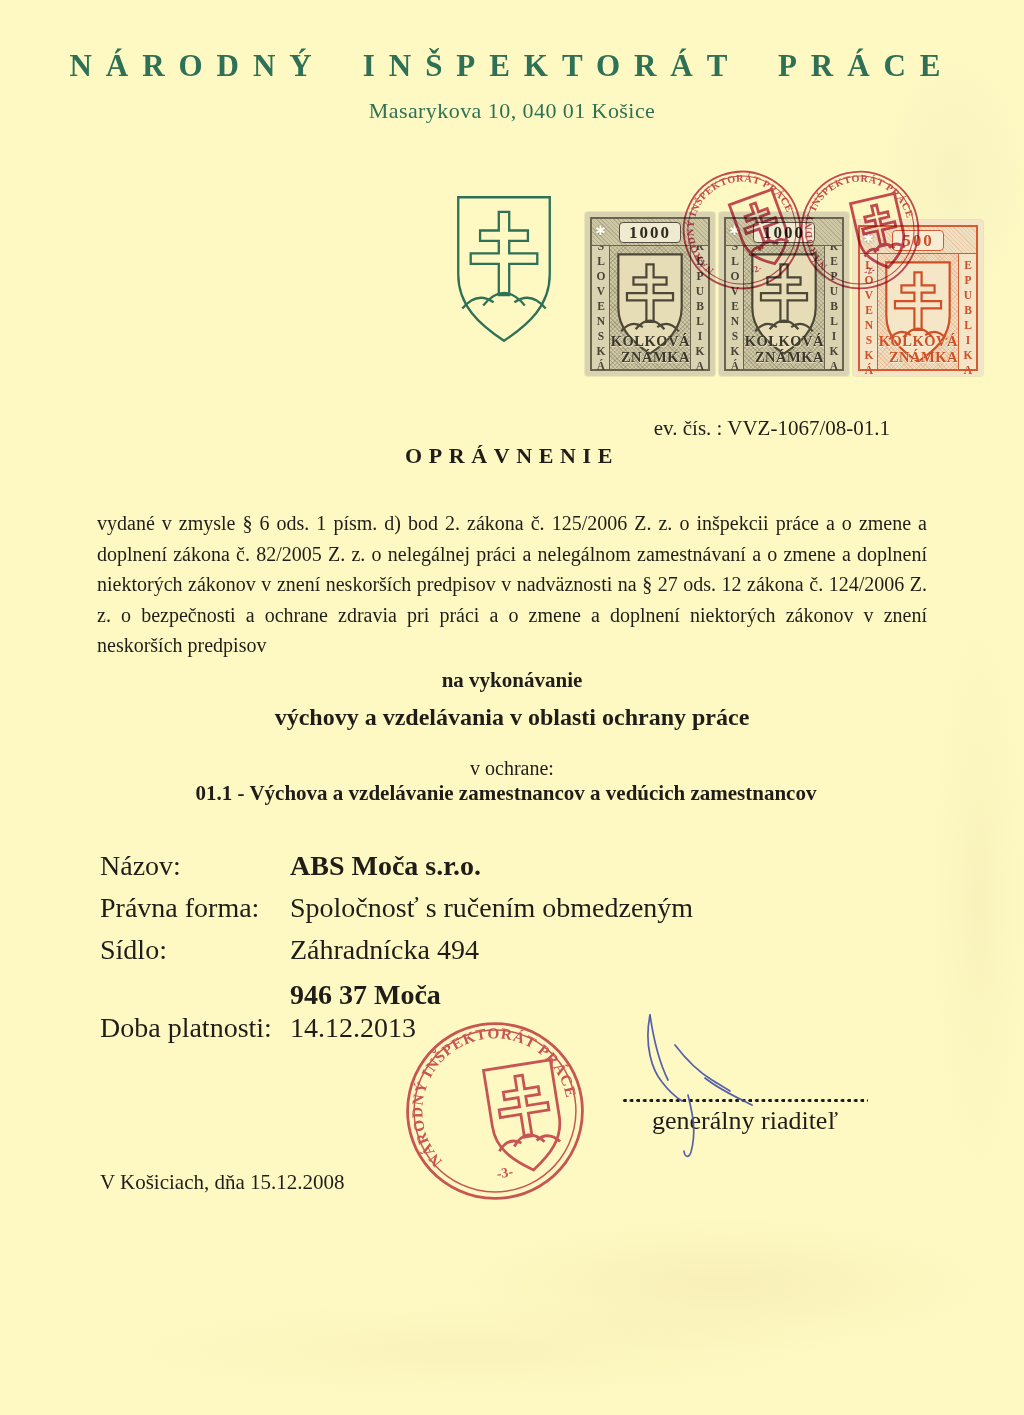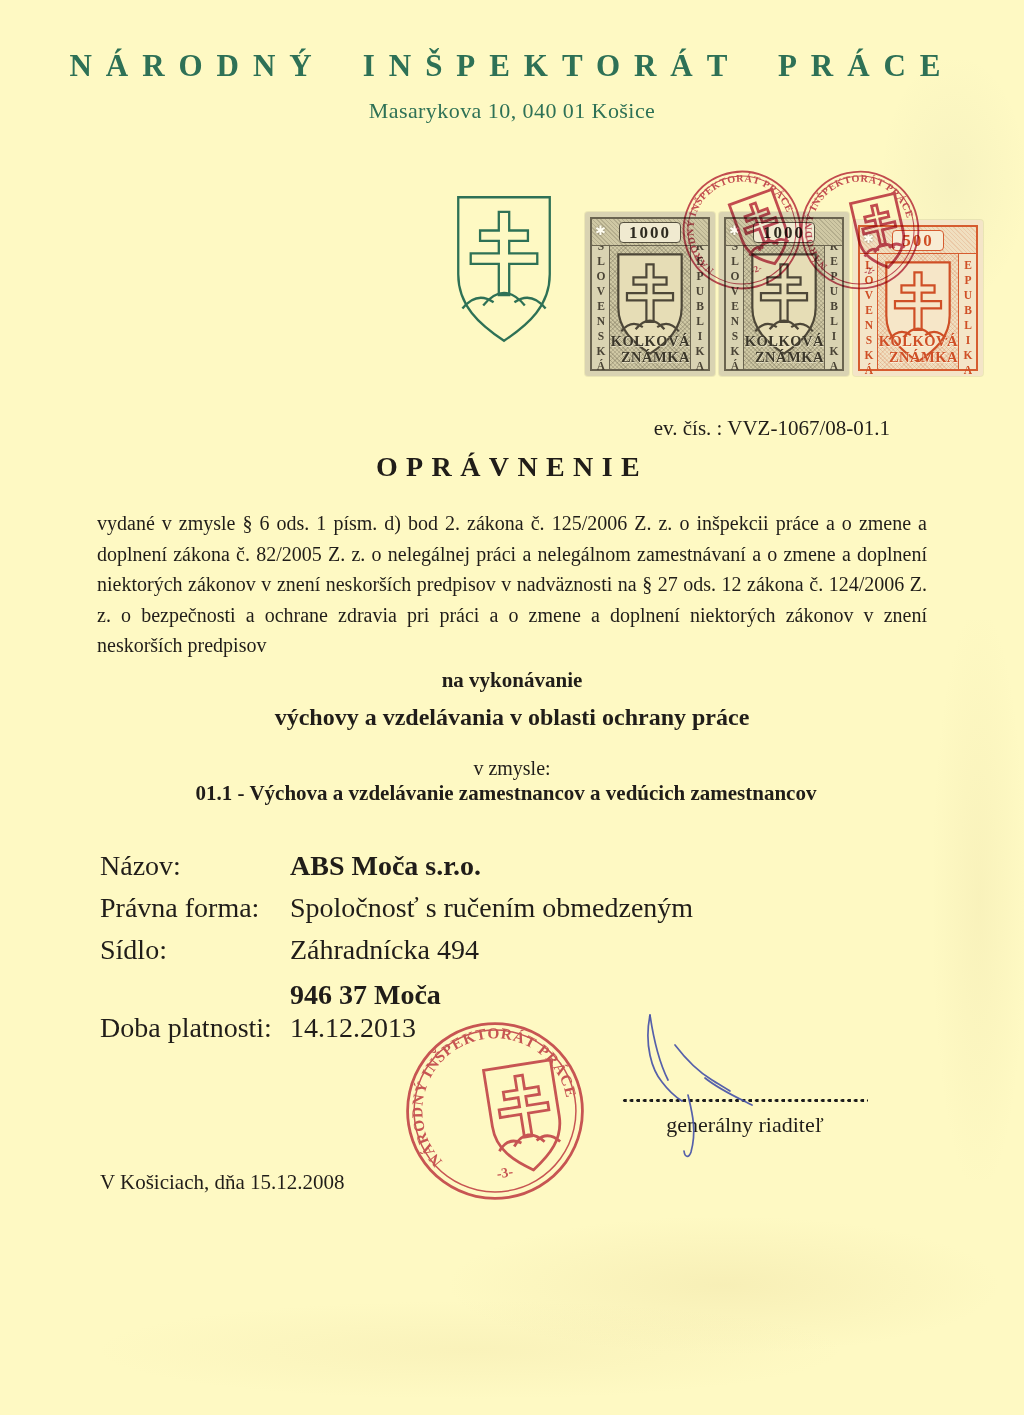--- a/index.html
+++ b/index.html
@@ -82,22 +82,22 @@
   .round-stamp .ring.outer{stroke-width:3;}
   .round-stamp .ring.inner{stroke-width:1.6;}
   .round-stamp .ring-text{fill:currentColor;font-family:"Liberation Serif",serif;font-weight:bold;font-size:16.5px;letter-spacing:.9px;}
   .round-stamp .stamp-num{fill:currentColor;font-family:"Liberation Serif",serif;font-weight:bold;font-size:15px;text-anchor:middle;}
   .round-stamp.topA{left:680px;top:168px;width:124px;height:124px;color:#bd3a55;transform:rotate(-20deg);z-index:2;}
   .round-stamp.topB{left:798px;top:168px;width:124px;height:124px;color:#bd3a55;transform:rotate(-13deg);z-index:2;}
   .round-stamp.bottom{left:402px;top:1018px;width:186px;height:186px;color:#c2455c;transform:rotate(-9deg);z-index:2;}
 
   .ev-line{position:absolute;top:398px;left:0;width:890px;text-align:right;font-size:21px;margin-top:18px;}
   .doc-title{
-    position:absolute;top:443px;left:0;right:0;margin:8px;text-align:center;
-    font-size:28px;font-weight:bold;letter-spacing:.3em;
+    position:absolute;top:443px;left:0;right:0;margin:0;text-align:center;
+    font-size:22px;font-weight:bold;letter-spacing:.3em;
   }
   .legal{
     position:absolute;top:508px;left:97px;width:830px;margin:0;
     font-size:20px;line-height:30.6px;text-align:justify;
   }
   .purpose-intro{position:absolute;top:668px;left:0;right:0;text-align:center;font-size:21px;font-weight:bold;}
   .purpose{position:absolute;top:704px;left:0;right:0;text-align:center;font-size:24px;font-weight:bold;}
   .scope-label{position:absolute;top:757px;left:0;right:0;text-align:center;font-size:20px;}
   .scope{position:absolute;top:781px;left:0;right:12px;text-align:center;font-size:21px;font-weight:bold;}
 
@@ -109,21 +109,21 @@
 
   .place-date{position:absolute;left:100px;top:1170px;font-size:21px;text-align:right;}
 
   .sign-block{position:absolute;left:622px;top:1098px;width:246px;text-align:center;}
   .dotted-line{
     height:5px;width:100%;
     background-image:radial-gradient(circle at 3px 2.5px,#1c1c1c 1.7px,transparent 2px);
     background-size:6.6px 5px;background-repeat:repeat-x;
   }
   .sign-name{font-size:21px;margin-top:8px;}
-  .sign-role{font-size:22px;margin-top:9px;}
+  .sign-role{font-size:26px;margin-top:3px;}
   .signature-svg{position:absolute;left:600px;top:1000px;width:200px;height:170px;z-index:3;}
   .signature-svg path{fill:none;stroke:#4752a8;stroke-width:1.7;stroke-linecap:round;opacity:.92;}
 
   .symdefs{position:absolute;width:0;height:0;overflow:hidden;}
 </style>
 </head>
 <body>
 
 <svg class="symdefs" xmlns="http://www.w3.org/2000/svg">
   <symbol id="sym-shield" viewBox="0 0 100 150">
@@ -236,21 +236,21 @@
   </svg>
 
   <div class="ev-line">ev. čís. : VVZ-1067/08-01.1</div>
 
   <h1 class="doc-title">OPRÁVNENIE</h1>
 
   <p class="legal">vydané v zmysle § 6 ods. 1 písm. d) bod 2. zákona č. 125/2006 Z. z. o inšpekcii práce a o zmene a doplnení zákona č. 82/2005 Z. z. o nelegálnej práci a nelegálnom zamestnávaní a o zmene a doplnení niektorých zákonov v znení neskorších predpisov v nadväznosti na § 27 ods. 12 zákona č. 124/2006 Z. z. o bezpečnosti a ochrane zdravia pri práci a o zmene a doplnení niektorých zákonov v znení neskorších predpisov</p>
 
   <div class="purpose-intro">na vykonávanie</div>
   <div class="purpose">výchovy a vzdelávania v oblasti ochrany práce</div>
-  <div class="scope-label">v zmysle:</div>
+  <div class="scope-label">v ochrane:</div>
   <div class="scope">01.1 - Výchova a vzdelávanie zamestnancov a vedúcich zamestnancov</div>
 
   <div class="field-row r1">
     <span class="flabel">Názov:</span>
     <span class="fvalue bold">ABS Moča s.r.o.</span>
   </div>
   <div class="field-row r2">
     <span class="flabel">Právna forma:</span>
     <span class="fvalue">Spoločnosť s ručením obmedzeným</span>
   </div>

